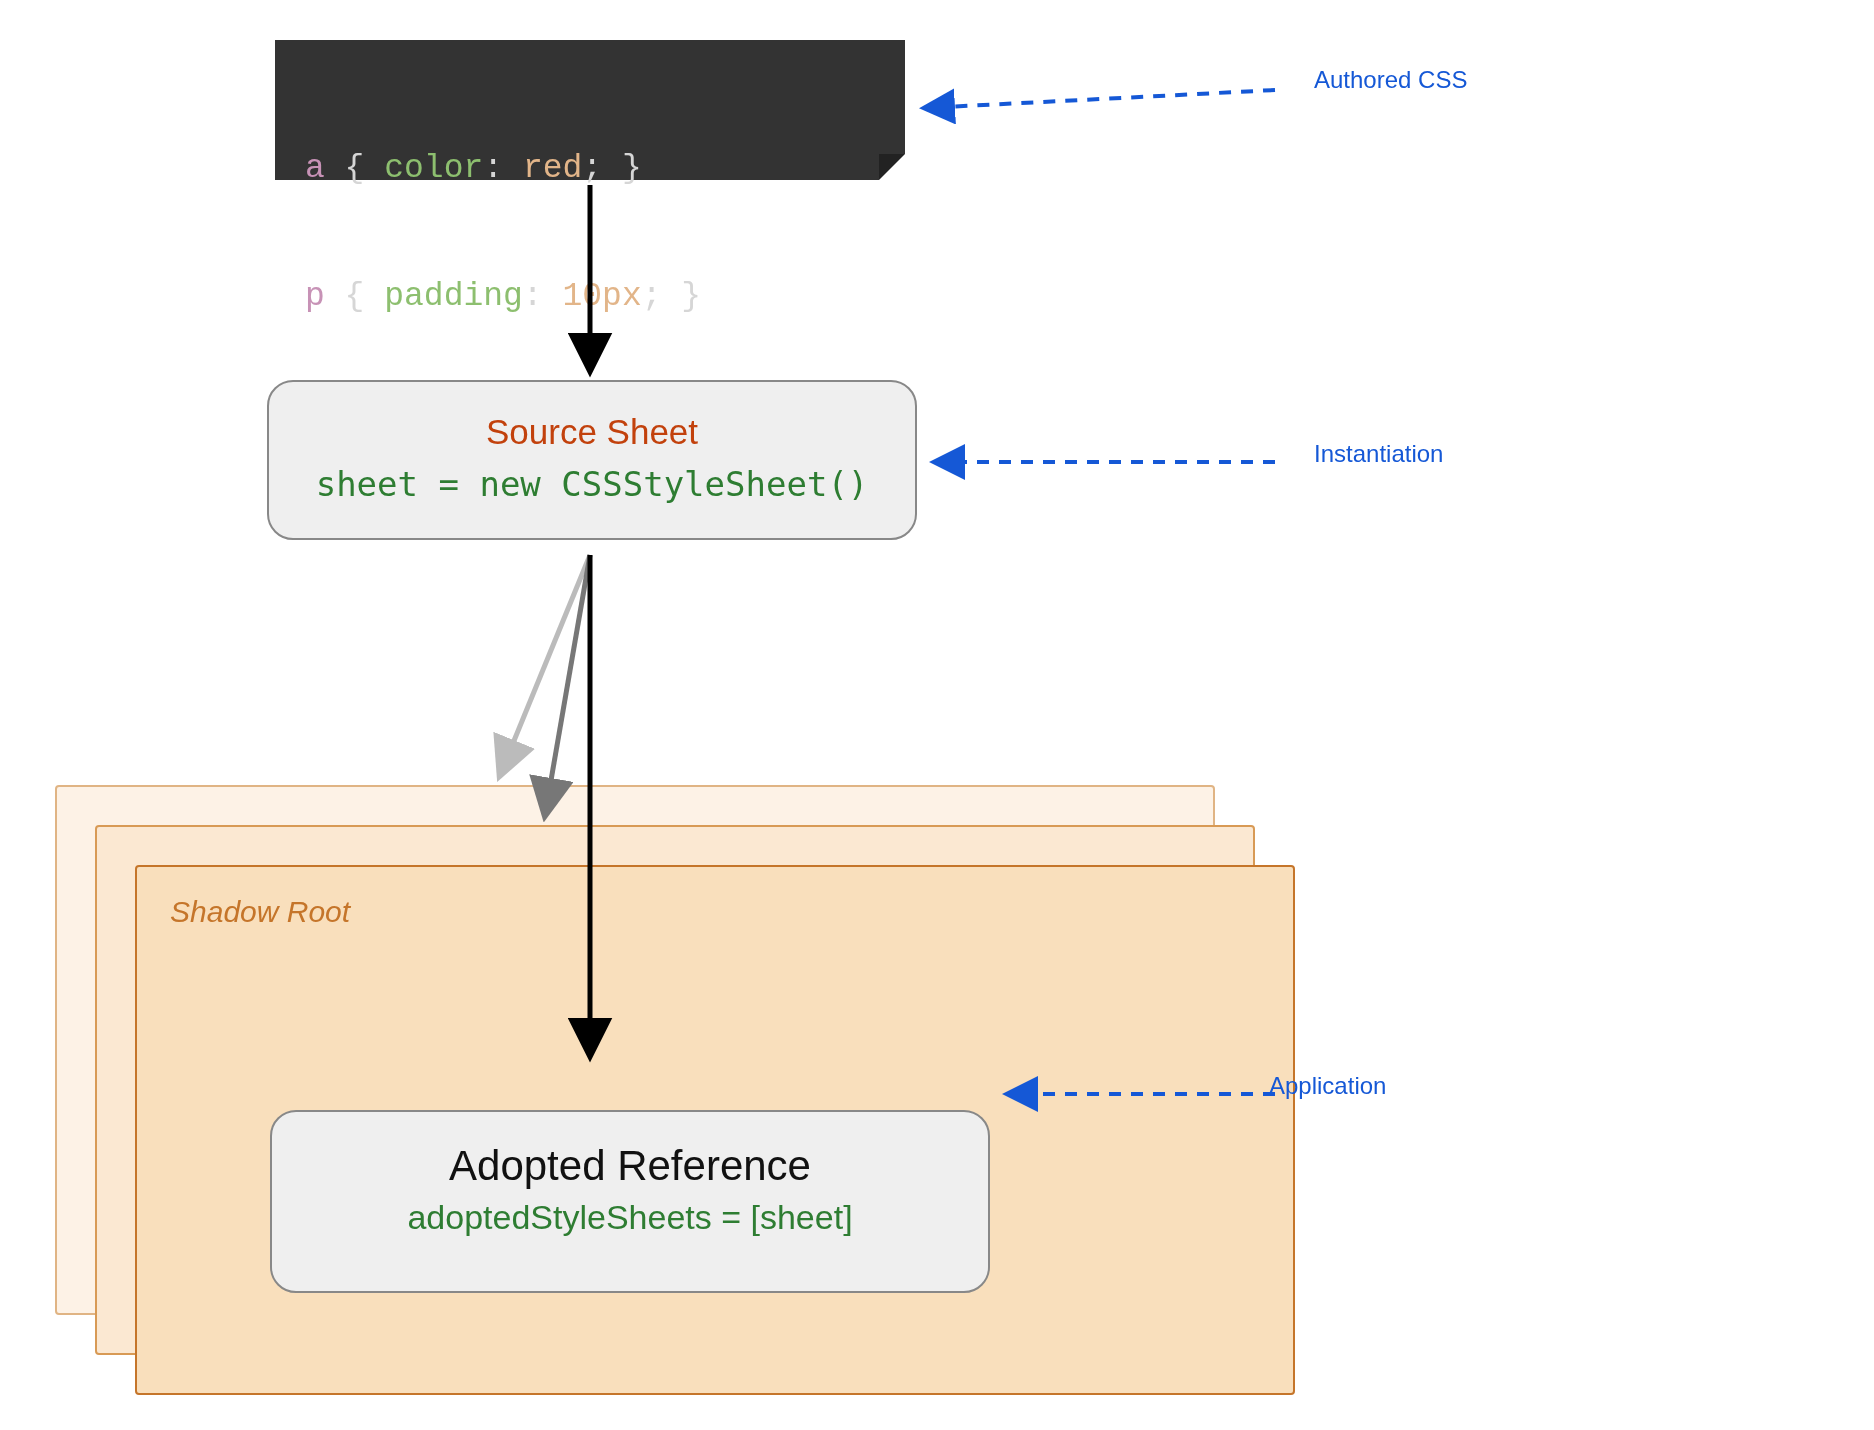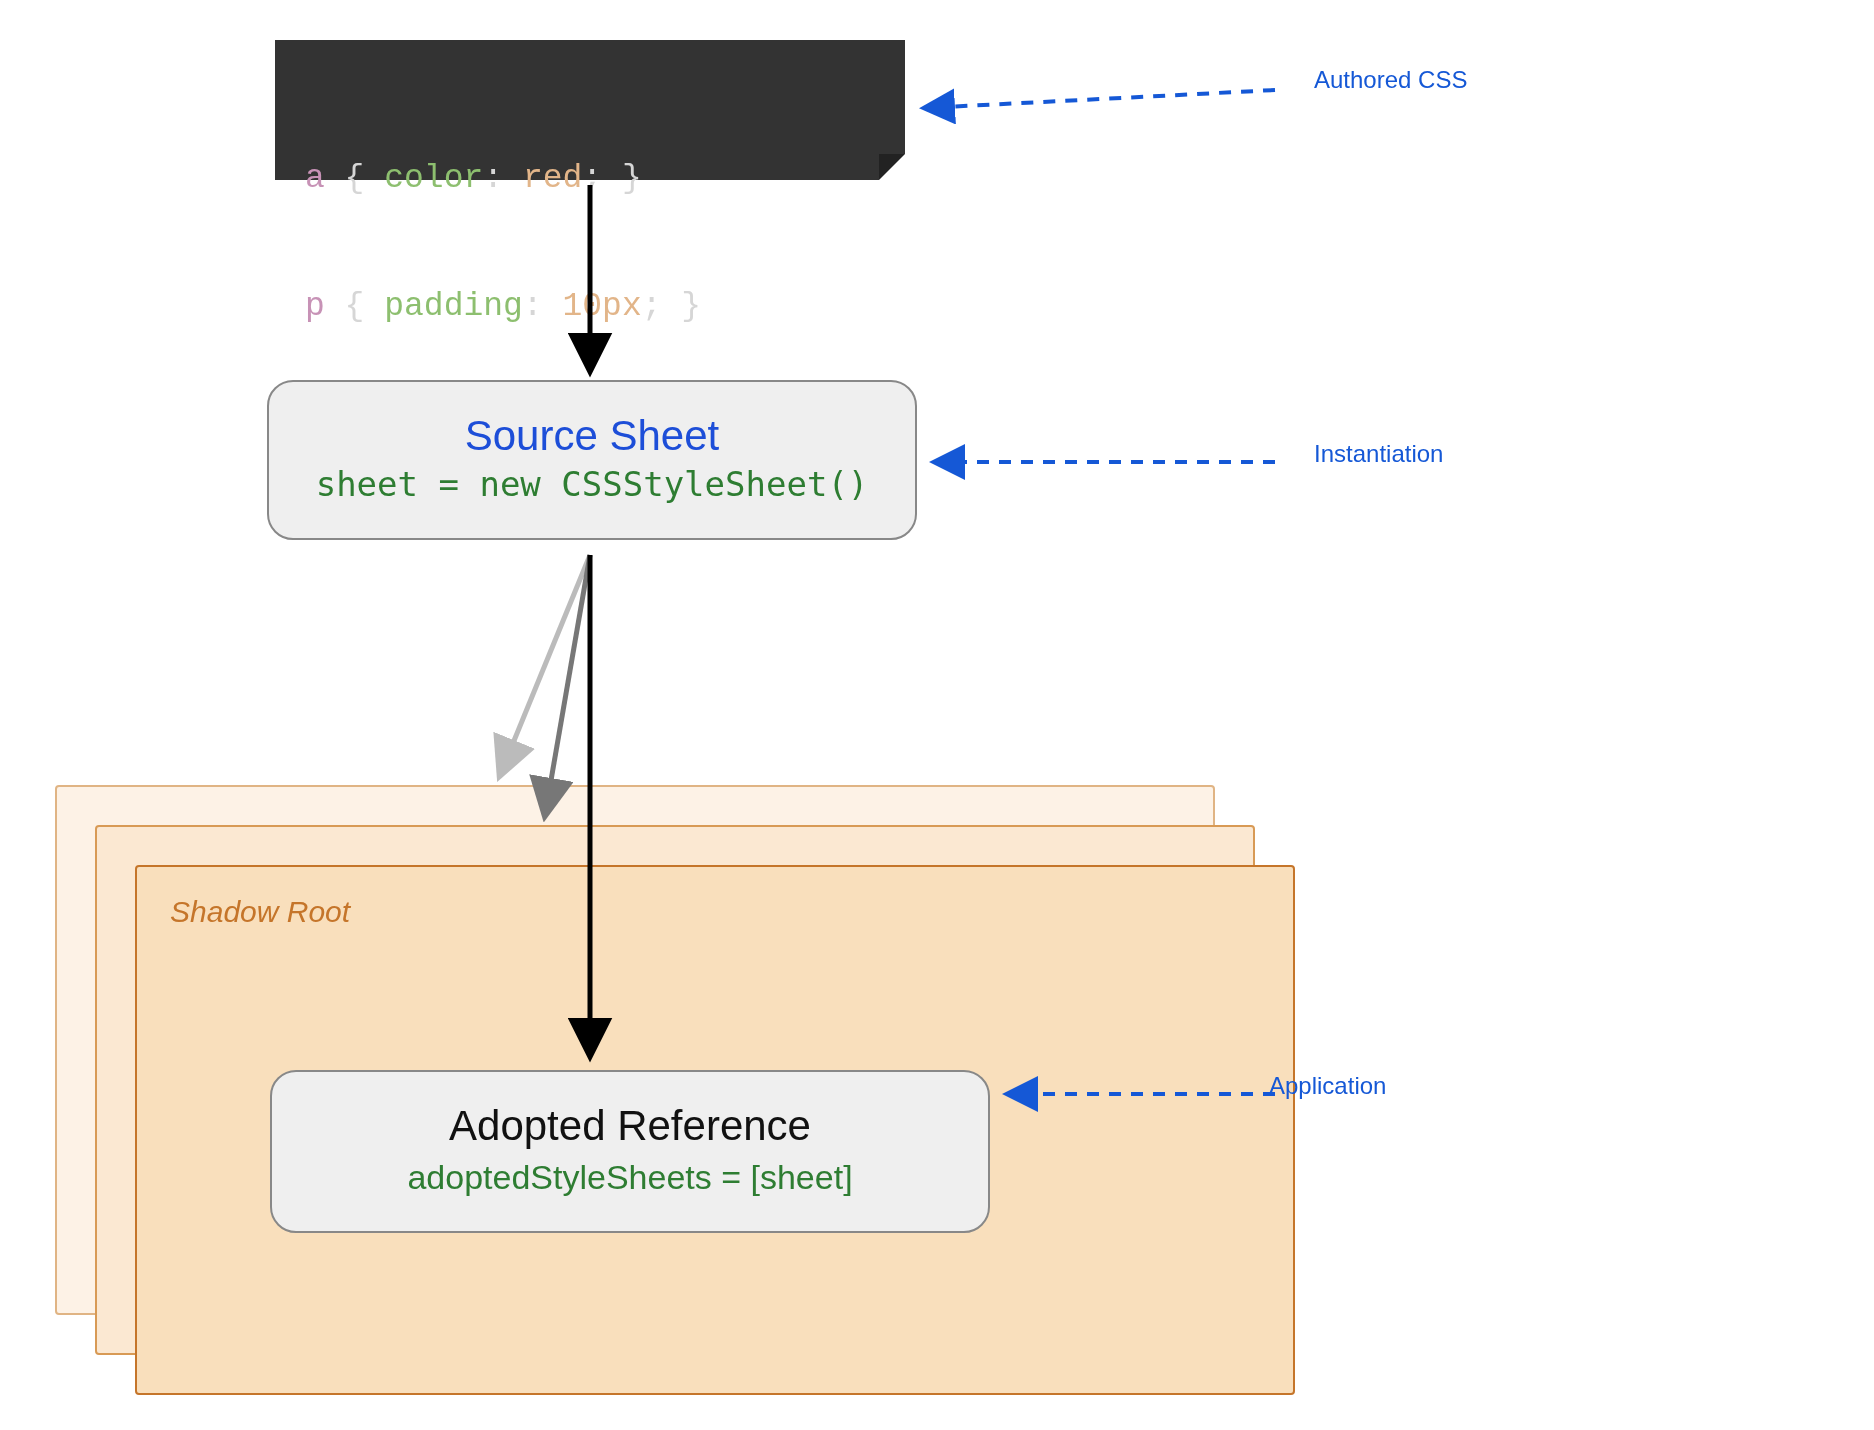--- a/index.html
+++ b/index.html
@@ -15,21 +15,21 @@
   .stage {
     position: absolute;
     inset: 0;
   }
   .code-box {
     position: absolute;
     background: #333333;
     color: #ddd;
     font-family: "SFMono-Regular", Consolas, "Liberation Mono", Menlo, monospace;
     font-size: 33px;
-    padding: 32px 30px;
+    padding: 22px 30px;
     line-height: 1.3;
     white-space: pre;
   }
   .code-box .fold {
     position: absolute;
     right: 0;
     bottom: 0;
     width: 0;
     height: 0;
     border-left: 26px solid #222;
@@ -43,23 +43,23 @@
 
   .source-box {
     position: absolute;
     background: #efefef;
     border: 2px solid #888;
     border-radius: 26px;
     padding: 30px 40px 34px;
     text-align: center;
   }
   .source-box .title {
-    font-size: 42px;
-    color: #1d4ed8;
-    margin-bottom: 4px;
+    font-size: 35px;
+    color: #c2410c;
+    margin-bottom: 12px;
   }
   .source-box .code {
     font-family: "SFMono-Regular", Consolas, monospace;
     font-size: 34px;
     color: #2e7d32;
   }
 
   .stack-box {
     position: absolute;
     border: 2px solid #c57b2c;
@@ -73,22 +73,23 @@
     position: absolute;
     color: #c5752a;
     font-size: 30px;
   }
 
   .ref-box {
     position: absolute;
     background: #efefef;
     border: 2px solid #888;
     border-radius: 26px;
-    padding: 30px 40px 34px;
+    padding: 30px 40px 54px;
     text-align: center;
+    margin-top: 40px;
   }
   .ref-box .title {
     font-size: 42px;
     color: #111;
     margin-bottom: 8px;
   }
   .ref-box .code {
     font-family: Liberation Sans, sans-serif;
     font-size: 34px;
     color: #2e7d32;

